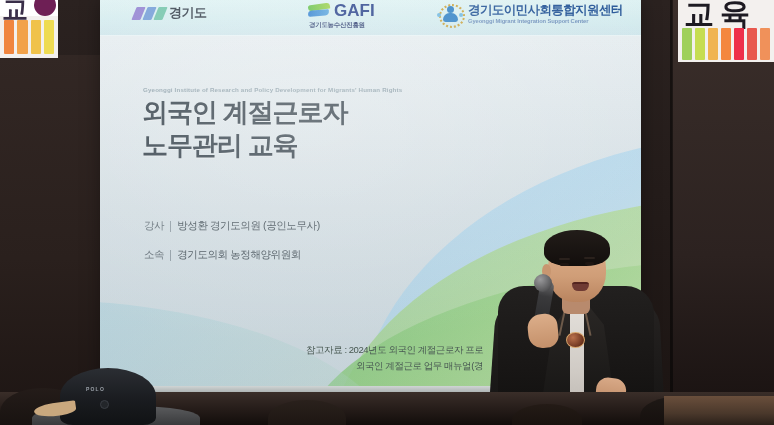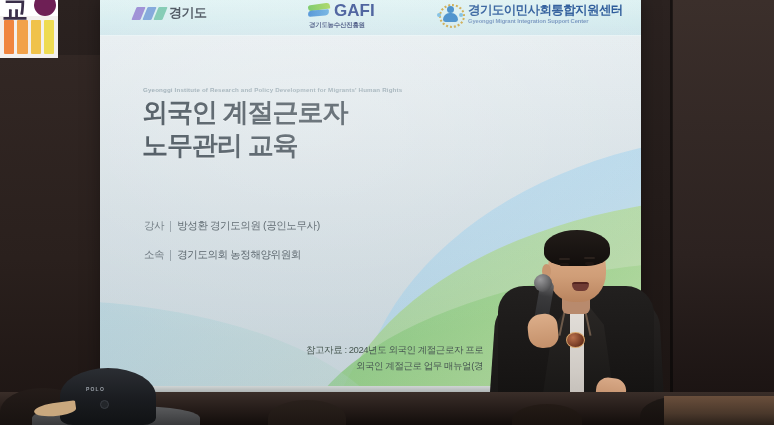--- a/index.html
+++ b/index.html
@@ -332,20 +332,32 @@
     <div class="sm-glyph">교</div>
     <div class="sm-dot"></div>
     <div class="sm-bars">
       <i style="background:#f0853f"></i>
         <i style="background:#f2a24a"></i>
         <i style="background:#f0c24a"></i>
         <i style="background:#eedb52"></i>
     </div>
   </div>
 
+  <div class="side-monitor sm-right">
+    <div class="sm-glyph2">교육</div>
+    <div class="sm-bars">
+      <i style="background:#9fd05a"></i>
+        <i style="background:#c6dd52"></i>
+        <i style="background:#f0b451"></i>
+        <i style="background:#f4873f"></i>
+        <i style="background:#ee2f4a"></i>
+        <i style="background:#e8584e"></i>
+        <i style="background:#f0915a"></i>
+    </div>
+  </div>
 
   <div id="screen">
     <div class="slide">
       <div class="slide-body"></div>
 
       <div class="wave wave-blue"></div>
       <div class="wave wave-green"></div>
       <div class="wave wave-green2"></div>
       <div class="wave wave-soft"></div>
 

